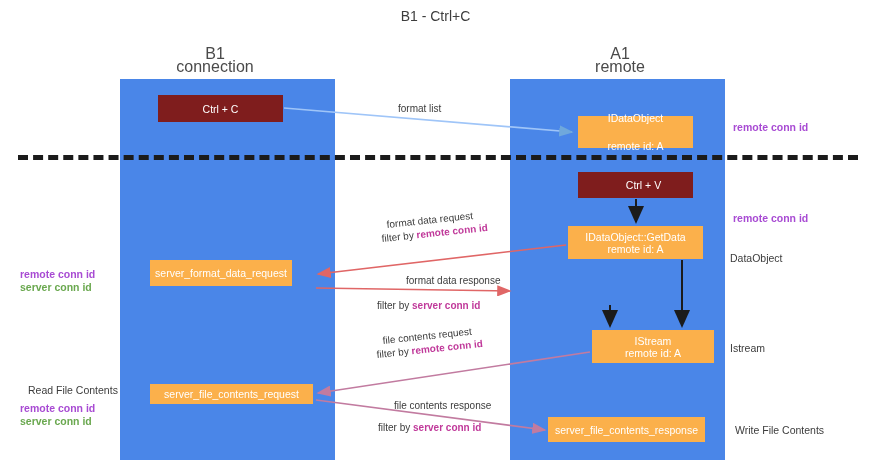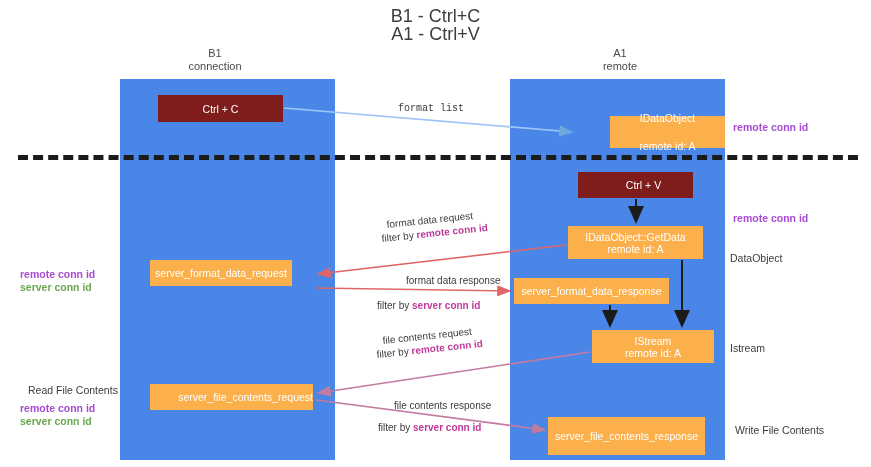--- a/index.html
+++ b/index.html
@@ -4,24 +4,24 @@
 <style>
   html,body{margin:0;padding:0;background:#ffffff;}
   body{width:871px;height:467px;position:relative;overflow:hidden;
        font-family:"Liberation Sans","DejaVu Sans",sans-serif;
        font-size:11px;color:#3c3c3c;}
 
   .stage{position:absolute;left:0;top:0;width:871px;height:467px;}
 
   
   .title{position:absolute;left:0;top:7px;width:871px;text-align:center;
-         font-size:18px;line-height:18px;color:#3d3d3d;}
-
-  
-  .colhead{position:absolute;text-align:center;font-size:11px;line-height:13px;color:#4a4a4a;}
+         font-size:14px;line-height:18px;color:#3d3d3d;}
+
+  
+  .colhead{position:absolute;text-align:center;font-size:16px;line-height:13px;color:#4a4a4a;}
   #head-b1{left:155px;top:47px;width:120px;}
   #head-a1{left:560px;top:47px;width:120px;}
 
   
   .lane{position:absolute;background:#4a86e8;}
   #lane-b1{left:120px;top:79px;width:215px;height:381px;}
   #lane-a1{left:510px;top:79px;width:215px;height:381px;}
 
   
   .divider{position:absolute;left:18px;top:155px;width:840px;height:0;
@@ -29,28 +29,28 @@
 
   
   .node{position:absolute;box-sizing:border-box;display:flex;
         flex-direction:column;align-items:center;justify-content:center;
         text-align:center;color:#ffffff;font-size:10.5px;line-height:12px;}
   .node.green{background:#7f1d1d;}
   .node.orange{background:#fbb04b;}
   .node .l2{font-size:10.5px;}
 
   #n-ctrlc{left:158px;top:95px;width:125px;height:27px;}
-  #n-dataobject{left:610px;top:116px;width:115px;height:32px;gap:16px;}
+  #n-dataobject{left:578px;top:116px;width:115px;height:32px;gap:16px;}
   #n-ctrlv{left:578px;top:172px;width:115px;height:26px;padding-left:16px;}
   #n-getdata{left:568px;top:226px;width:135px;height:33px;}
   #n-sfdreq{left:150px;top:260px;width:142px;height:26px;}
   #n-sfdres{left:514px;top:278px;width:155px;height:26px;}
   #n-istream{left:592px;top:330px;width:122px;height:33px;}
-  #n-sfcreq{left:150px;top:384px;width:163px;height:26px;align-items:flex-end;}
-  #n-sfcres{left:548px;top:417px;width:157px;height:38px;}
+  #n-sfcreq{left:150px;top:384px;width:163px;height:20px;}
+  #n-sfcres{left:548px;top:417px;width:157px;height:25px;}
 
   
   .ann{position:absolute;font-size:10.5px;line-height:13px;white-space:nowrap;}
   .ann.bold{font-weight:bold;}
   .purple{color:#a84bd3;}
   .magenta{color:#c0399a;}
   .green-t{color:#6aa84f;}
   .dark{color:#3c3c3c;}
 
   #ann-r1{left:733px;top:121px;}
@@ -63,21 +63,21 @@
   #ann-l1b{left:20px;top:281px;}
   #ann-l2{left:28px;top:384px;}
   #ann-l3{left:20px;top:402px;}
   #ann-l3b{left:20px;top:415px;}
 
   
   .flow{position:absolute;font-size:10px;line-height:13px;white-space:nowrap;
         color:#3c3c3c;}
   .flow b{font-weight:bold;}
 
-  #f-formatlist{left:398px;top:102px;font-family:Liberation Mono, monospace;}
+  #f-formatlist{left:398px;top:102px;}
 
   #f-fdreq{left:386px;top:218px;transform:rotate(-6deg);transform-origin:left top;}
   #f-fdreq2{left:381px;top:232px;transform:rotate(-6deg);transform-origin:left top;}
 
   #f-fdres{left:394px;top:274px;padding-left:12px;}
   #f-fdres2{left:377px;top:299px;}
 
   #f-fcreq{left:382px;top:334px;transform:rotate(-6deg);transform-origin:left top;}
   #f-fcreq2{left:376px;top:348px;transform:rotate(-6deg);transform-origin:left top;}
 
@@ -86,21 +86,20 @@
 
   svg.wires{position:absolute;left:0;top:0;width:871px;height:467px;overflow:visible;}
 </style>
 </head>
 <body>
 
 <div class="stage">
 
   <div class="title">
     <div>B1 - Ctrl+C</div>
-    <div>A1 - Ctrl+V</div>
   </div>
 
   <div class="colhead" id="head-b1">
     <div>B1</div>
     <div>connection</div>
   </div>
   <div class="colhead" id="head-a1">
     <div>A1</div>
     <div>remote</div>
   </div>
@@ -158,23 +157,20 @@
 
   <div class="node orange" id="n-getdata">
     <span>IDataObject::GetData</span>
     <span class="l2">remote id: A</span>
   </div>
 
   <div class="node orange" id="n-sfdreq">
     <span>server_format_data_request</span>
   </div>
 
-  <div class="node orange" id="n-sfdres">
-    <span>server_format_data_response</span>
-  </div>
 
   <div class="node orange" id="n-istream">
     <span>IStream</span>
     <span class="l2">remote id: A</span>
   </div>
 
   <div class="node orange" id="n-sfcreq">
     <span>server_file_contents_request</span>
   </div>
 

